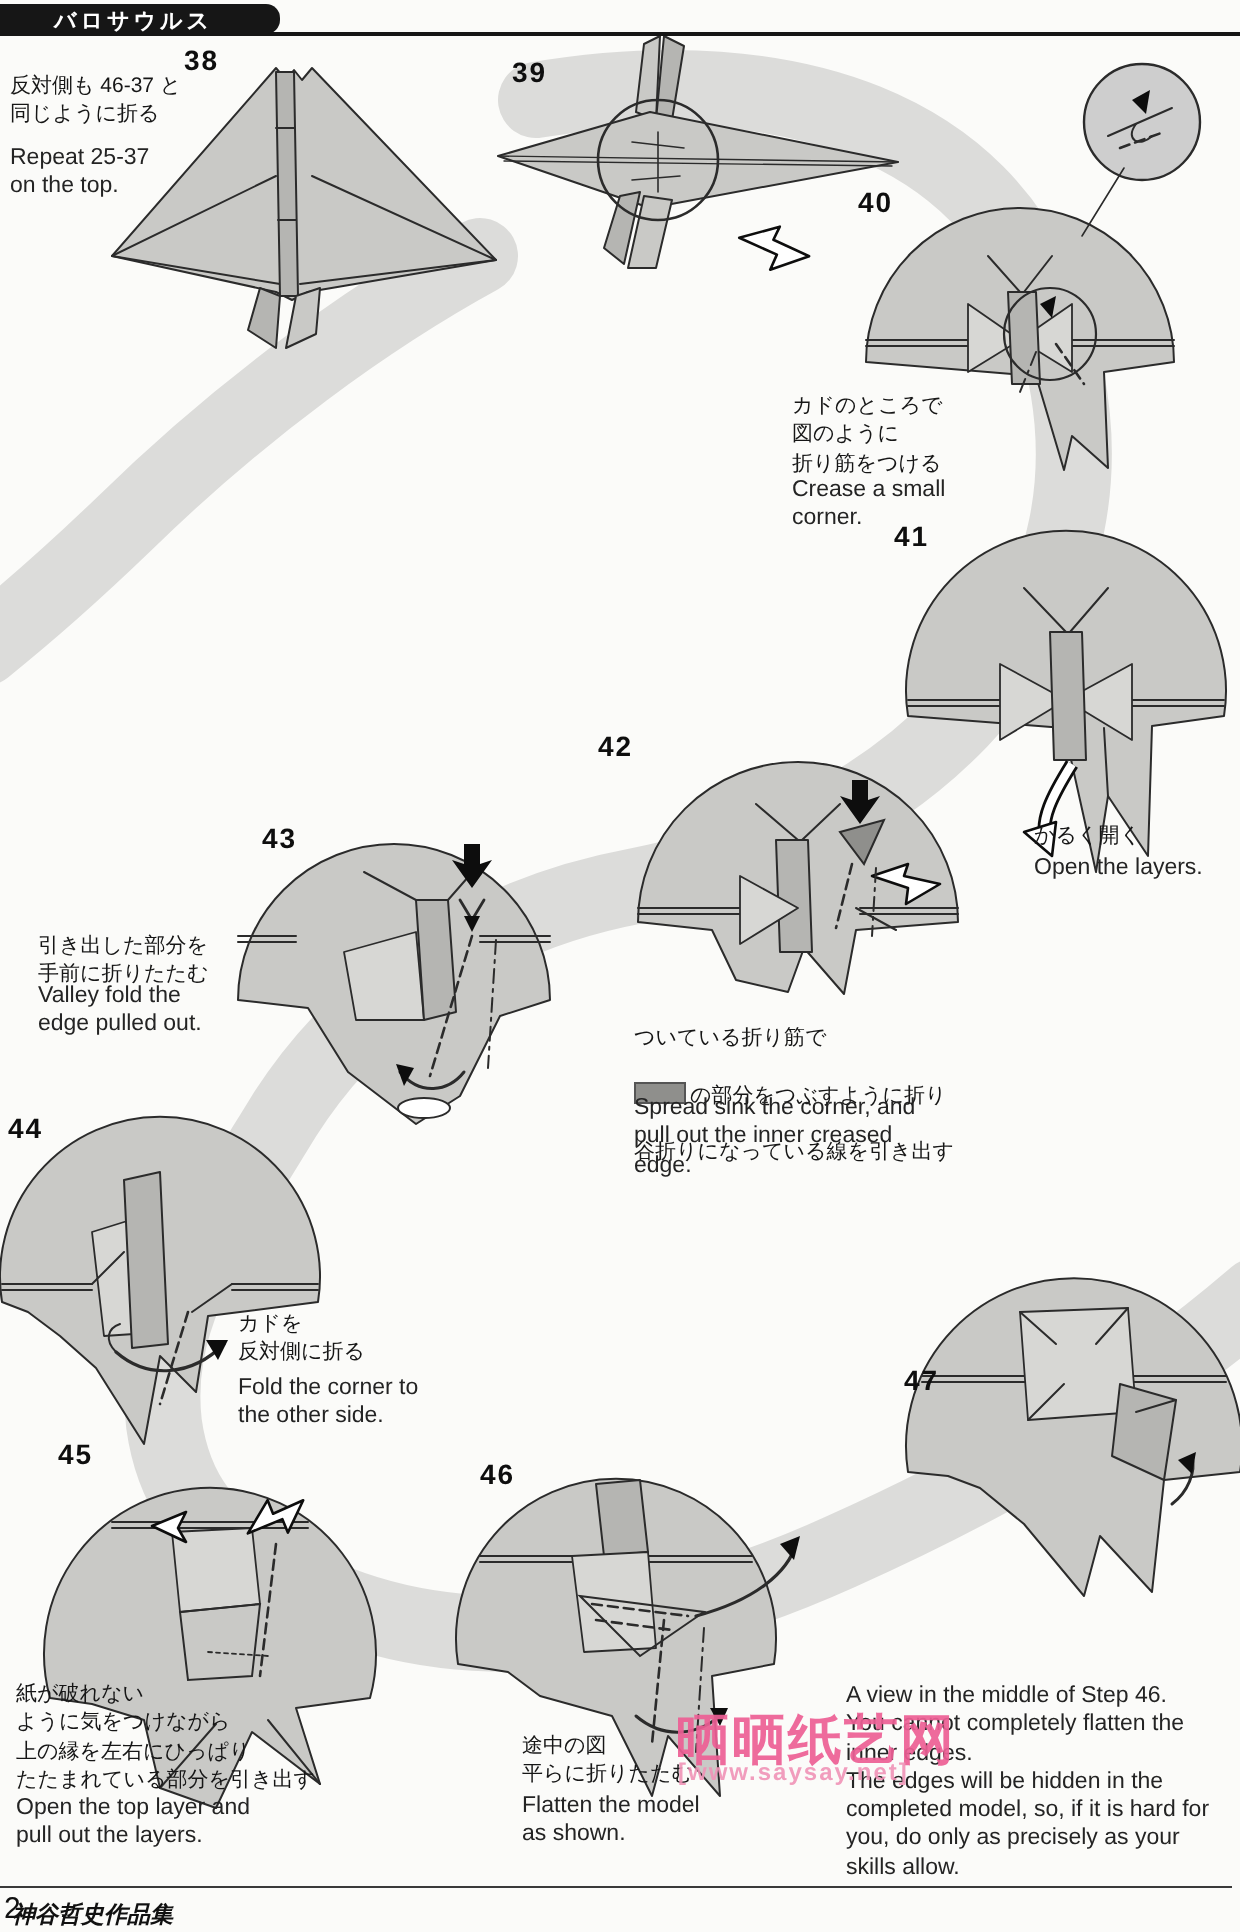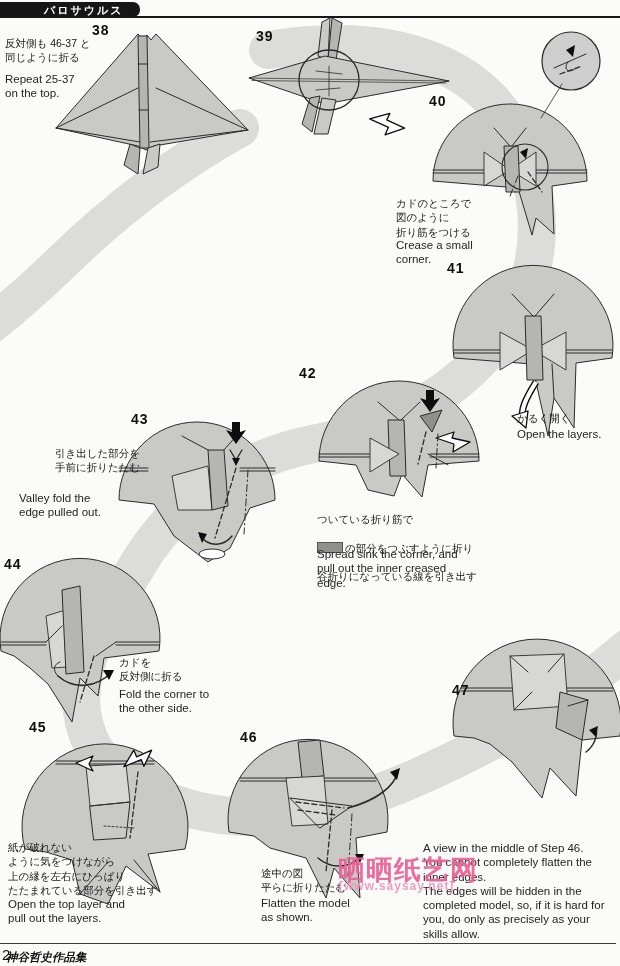--- a/index.html
+++ b/index.html
@@ -1,21 +1,21 @@
 <!DOCTYPE html>
 <html><head>
 <meta charset="utf-8">
 <style>
   html,body{margin:0;padding:0;background:#888;}
   #page{position:relative;width:620px;height:966px;background:#fbfbf9;overflow:hidden;
         font-family:"Liberation Sans","DejaVu Sans",sans-serif;color:#1c1c1c;}
   .abs{position:absolute;}
   
   #header-bar{left:0;top:2px;width:140px;height:15px;background:#161616;border-radius:0 7px 7px 0;z-index:6;}
-  #header-title{left:27px;top:3px;font-size:11px;font-weight:bold;color:#fff;letter-spacing:2px;z-index:7;margin-left:17px;}
+  #header-title{left:27px;top:3px;font-size:11px;font-weight:bold;color:#fff;letter-spacing:2px;z-index:7;}
   #header-rule{left:0;top:16px;width:620px;height:1.5px;background:#161616;z-index:5;}
   
   .stepnum{font-size:14px;font-weight:bold;color:#0e0e0e;z-index:4;letter-spacing:1px;}
   .jp{white-space:pre-line;font-size:10.5px;line-height:1.36;color:#161616;z-index:4;}
   .en{white-space:pre-line;font-size:11.5px;line-height:1.24;color:#242424;z-index:4;}
   .swatch{display:inline-block;width:24px;height:9px;background:#8f8f8c;border:1px solid #555;margin-right:2px;vertical-align:-1px;}
   
   svg{overflow:visible;}
   .paper{fill:#c9c9c6;stroke:#2b2b2b;stroke-width:1;stroke-linejoin:round;}
   .dark{fill:#b5b5b2;stroke:#2b2b2b;stroke-width:1;stroke-linejoin:round;}
@@ -137,21 +137,21 @@
     <polygon class="lite" points="62,74 91,90 62,108"></polygon>
     <path class="ln" d="M70,38 L91,56 M112,38 L93,56 M120,90 L140,101"></path>
     <polygon class="blk" points="118,26 126,26 126,36 132,34 122,48 112,34 118,36"></polygon>
     <polygon points="112,52 134,46 124,68" fill="#8f8f8c" stroke="#2b2b2b" stroke-width="1"></polygon>
     <polygon class="hol" points="128,74 146,68 144,74 162,78 145,88 146,80"></polygon>
     <path class="ln dsh" d="M118,68 L110,100"></path>
     <path class="ln ddot" d="M130,70 L128,104"></path>
   </svg>
 
   <div class="abs stepnum" style="left:131px;top:411px;">43</div>
-  <div class="abs jp" style="left:19px;top:446px;margin-left:36px;">引き出した部分を
+  <div class="abs jp" style="left:19px;top:466px;">引き出した部分を
 手前に折りたたむ</div>
   <div class="abs en" style="left:19px;top:479px;margin-top:12px;">Valley fold the
 edge pulled out.</div>
   <svg class="abs diagram" style="left:112px;top:406px;" width="172" height="162" viewBox="0 0 172 162">
     <path class="paper" d="M7,94 A78,78 0 1 1 163,94 L138,102 L118,142 L96,156 L62,130 L42,98 Z"></path>
     <path class="ln" d="M7,62 L36,62 M7,65 L36,65 M128,62 L163,62 M128,65 L163,65"></path>
     <polygon class="lite" points="60,70 96,60 100,104 66,104"></polygon>
     <polygon class="dark" points="96,44 112,44 116,100 100,104"></polygon>
     <path class="ln" d="M70,30 L96,44 M126,28 L112,44"></path>
     <polygon class="blk" points="120,16 128,16 128,26 134,24 124,38 114,24 120,26"></polygon>

